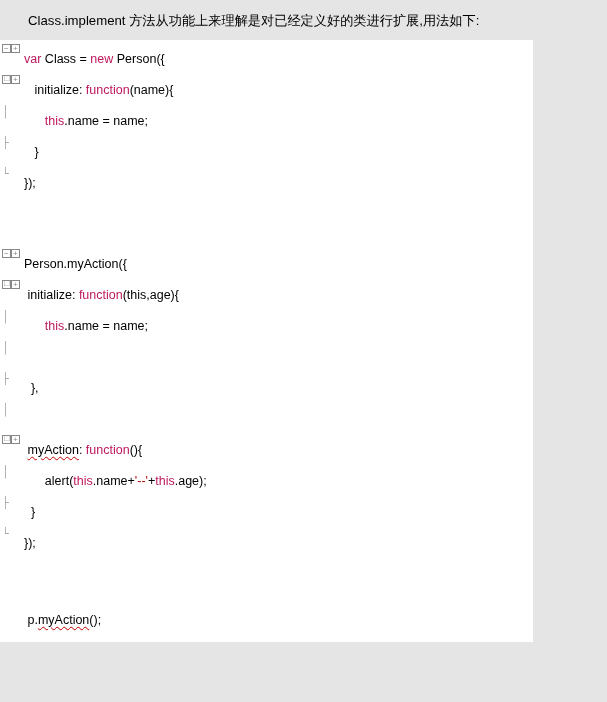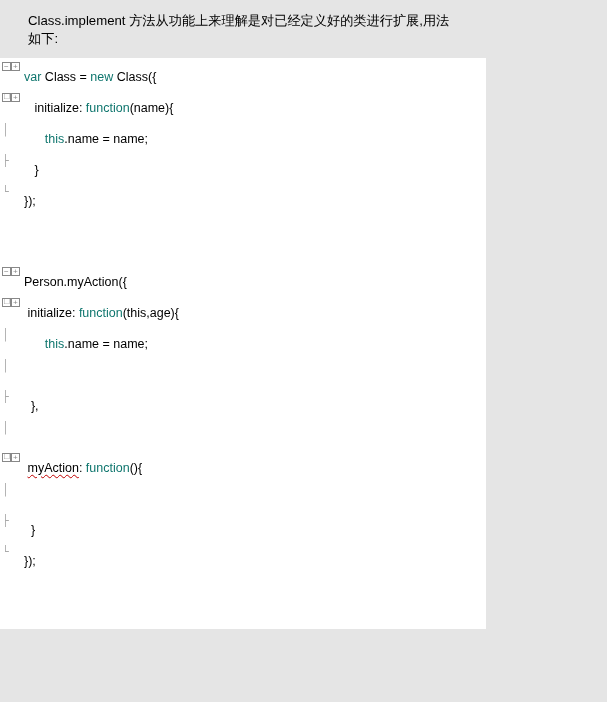--- a/index.html
+++ b/index.html
@@ -5,21 +5,21 @@
   body {
     margin: 0;
     padding: 0;
     background: #e5e5e5;
     font-family: Verdana, Arial, sans-serif;
     font-size: 12.5px;
     color: #000;
     width: 607px;
   }
   .container {
-    width: 486px;
+    width: 533px;
     box-sizing: border-box;
   }
   .heading {
     font-size: 13.2px;
     padding: 12px 28px 10px 28px;
     color: #000;
   }
   .code-block {
     background: #ffffff;
     padding-top: 4px;
@@ -78,21 +78,21 @@
     color: #aaa;
     font-size: 11px;
     line-height: 11px;
     font-family: monospace;
   }
   .code-text {
     font-family: Verdana, Arial, sans-serif;
     font-size: 12.5px;
     white-space: pre;
   }
-  .kw-blue { color: #0f766e; }
+  .kw-blue { color: #be185d; }
   .txt-red { color: #b00000; }
   .squiggle {
     text-decoration: underline wavy #c00000;
     text-decoration-thickness: 1px;
     text-underline-offset: 2px;
   }
   .squiggle2 {
     text-decoration: underline wavy #c00000;
     text-decoration-thickness: 1px;
     text-underline-offset: 2px;
@@ -107,21 +107,21 @@
 
 <div class="code-block">
 
   <div class="code-line">
     <div class="gutter">
       <span class="two-box">
             <span class="minus-box">−</span>
             <span class="plus-box">+</span>
           </span>
     </div>
-    <div class="code-text"><span class="kw-blue">var</span><span> Class = </span><span class="kw-blue">new</span><span> Class({</span></div>
+    <div class="code-text"><span class="kw-blue">var</span><span> Class = </span><span class="kw-blue">new</span><span> Person({</span></div>
   </div>
 
   <div class="code-line">
     <div class="gutter">
       <span class="two-box">
             <span class="minus-box" style="position:relative;">
               <span style="position:absolute;left:1px;top:-1px;">□</span>
             </span>
             <span class="plus-box">+</span>
           </span>
@@ -213,20 +213,21 @@
             <span class="plus-box">+</span>
           </span>
     </div>
     <div class="code-text"><span> </span><span class="squiggle">myAction</span><span>: </span><span class="kw-blue">function</span><span>(){</span></div>
   </div>
 
   <div class="code-line">
     <div class="gutter">
           <span class="pipe">│</span>
         </div>
+    <div class="code-text"><span>      alert(</span><span class="kw-blue">this</span><span>.name+</span><span class="txt-red">'--'</span><span>+</span><span class="kw-blue">this</span><span>.age);</span></div>
   </div>
 
   <div class="code-line">
     <div class="gutter">
           <span class="tee">├</span>
         </div>
     <div class="code-text">  }</div>
   </div>
 
   <div class="code-line">
@@ -235,16 +236,20 @@
         </div>
     <div class="code-text">});</div>
   </div>
 
   <div class="code-line" style="min-height:46px;">
     <div class="gutter"></div>
         <div class="code-text"></div>
   </div>
 
 
+  <div class="code-line">
+    <div class="gutter"></div>
+    <div class="code-text"><span> p.</span><span class="squiggle">myAction</span><span>();</span></div>
+  </div>
 
 </div>
 
 </div>
 
 </body></html>

